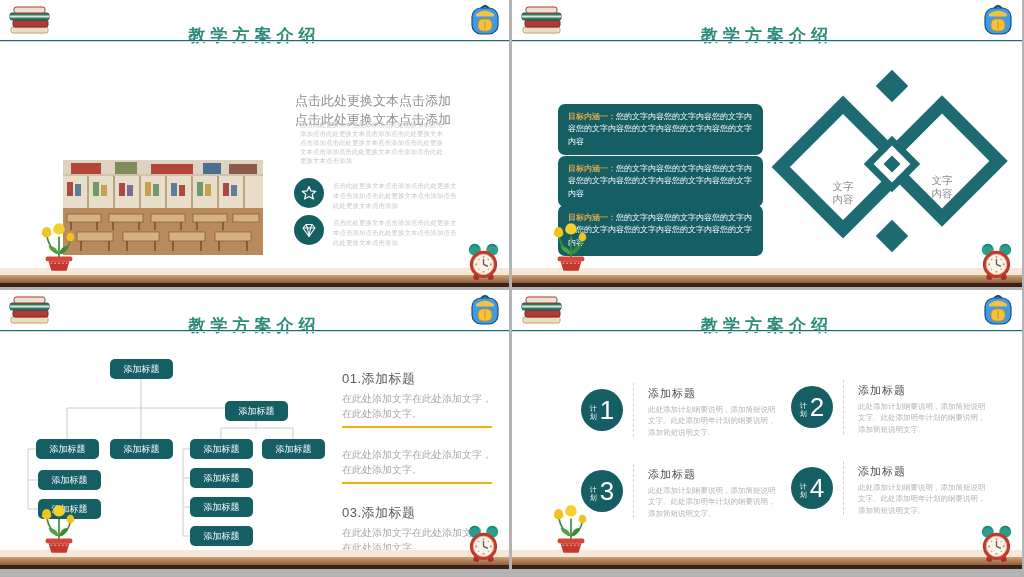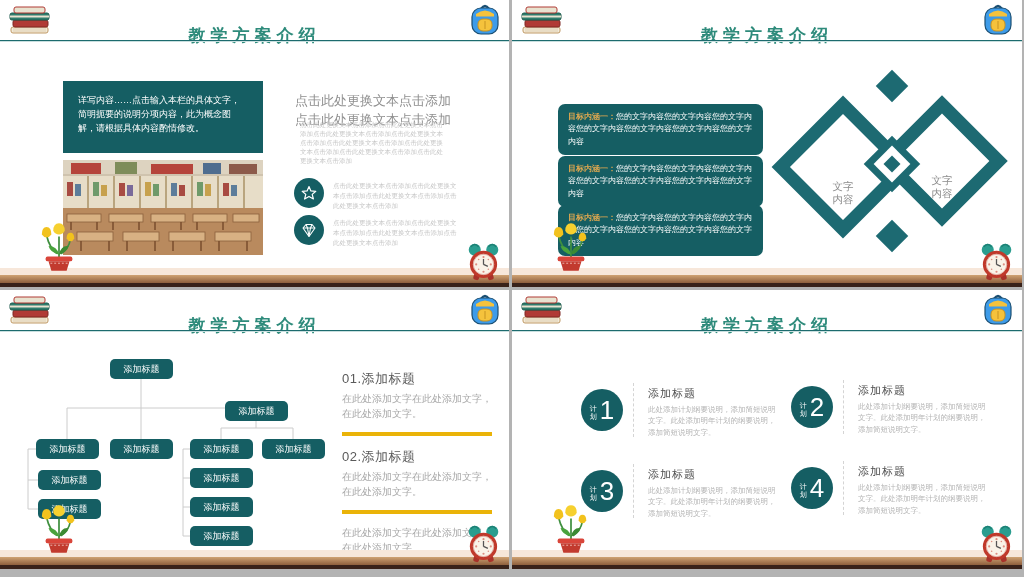--- a/index.html
+++ b/index.html
@@ -32,21 +32,21 @@
   .banner { position:absolute; left:46px; width:205px; background:#155e63; border-radius:7px;
             padding:7px 10px; font-size:8px; line-height:1.55; color:#fff; }
   .banner .lbl { color:#e0a84f; font-weight:bold; }
   .diamond-svg { position:absolute; left:258px; top:66px; width:245px; height:200px; }
   .dia-label { position:absolute; width:26px; text-align:center; font-size:10.5px; line-height:1.25; color:#8c8c8c;margin-top:25px; }
   
   .org-lines { position:absolute; left:0; top:60px; width:340px; height:210px; }
   .org-box { position:absolute; width:63px; height:20px; background:#155e63; border-radius:5px;
              color:#fff; font-size:9px; line-height:20px; text-align:center; }
   .num-list { position:absolute; left:342px; top:80px; width:150px; }
-  .num-item { border-bottom:4px solid #eab308; padding-bottom:11px; margin-bottom:12px; }
+  .num-item { border-bottom:2px solid #eab308; padding-bottom:5px; margin-bottom:20px; }
   .num-item h3 { font-size:13px; font-weight:normal; color:#5a5a5a; letter-spacing:0.5px; }
   .num-item p { font-size:10px; line-height:1.45; color:#a8a8a8; margin-top:4px; }
   
   .plan-circle { position:absolute; width:42px; height:42px; border-radius:50%; background:#155e63;
                  display:flex; align-items:center; justify-content:center; color:#fff; }
   .plan-mini { width:9px; font-size:7px; line-height:1.15; word-break:break-all; margin-right:1px; margin-top:6px; }
   .plan-num { font-size:26px; font-weight:300; line-height:42px; }
   .dash-v { position:absolute; width:0; height:54px; border-left:1px dashed #d4d4d4; }
   .plan-text { position:absolute; width:130px; }
   .plan-text h3 { font-size:11px; font-weight:normal; color:#4d4d4d; letter-spacing:1px; }
@@ -176,21 +176,20 @@
       <svg class="hdr-icon-l">
           <use href="#sym-books"></use>
         </svg>
       <div class="s-title">教学方案介绍</div>
       <svg class="hdr-icon-r">
           <use href="#sym-backpack"></use>
         </svg>
     </div>
     <div class="hr-teal"></div>
 
-    <div class="callout">详写内容……点击输入本栏的具体文字，简明扼要的说明分项内容，此为概念图解，请根据具体内容酌情修改。</div>
     <svg class="photo">
         <use href="#sym-photo"></use>
       </svg>
 
     <div class="t-head">
       <div>点击此处更换文本点击添加</div>
       <div>点击此处更换文本点击添加</div>
     </div>
     <div class="t-para">点击此处更换文本点击添加点击此处更换文本点击添加点击此处更换文本点击添加点击此处更换文本点击添加点击此处更换文本点击添加点击此处更换文本点击添加点击此处更换文本点击添加点击此处更换文本点击添加</div>
 
@@ -299,24 +298,24 @@
     <div class="org-box" style="left:190px; top:178px;">添加标题</div>
     <div class="org-box" style="left:190px; top:207px;">添加标题</div>
     <div class="org-box" style="left:190px; top:236px;">添加标题</div>
 
     <div class="num-list">
       <div class="num-item">
         <h3>01.添加标题</h3>
         <p>在此处添加文字在此处添加文字，在此处添加文字。</p>
       </div>
       <div class="num-item">
-        <h3>02.添加标题</h3>
         <p>在此处添加文字在此处添加文字，在此处添加文字。</p>
       </div>
       <div class="num-item">
+        <h3>03.添加标题</h3>
         <p>在此处添加文字在此处添加文字，在此处添加文字。</p>
       </div>
     </div>
 
     <svg class="flower">
         <use href="#sym-flower"></use>
       </svg>
     <svg class="clock">
         <use href="#sym-clock"></use>
       </svg>

